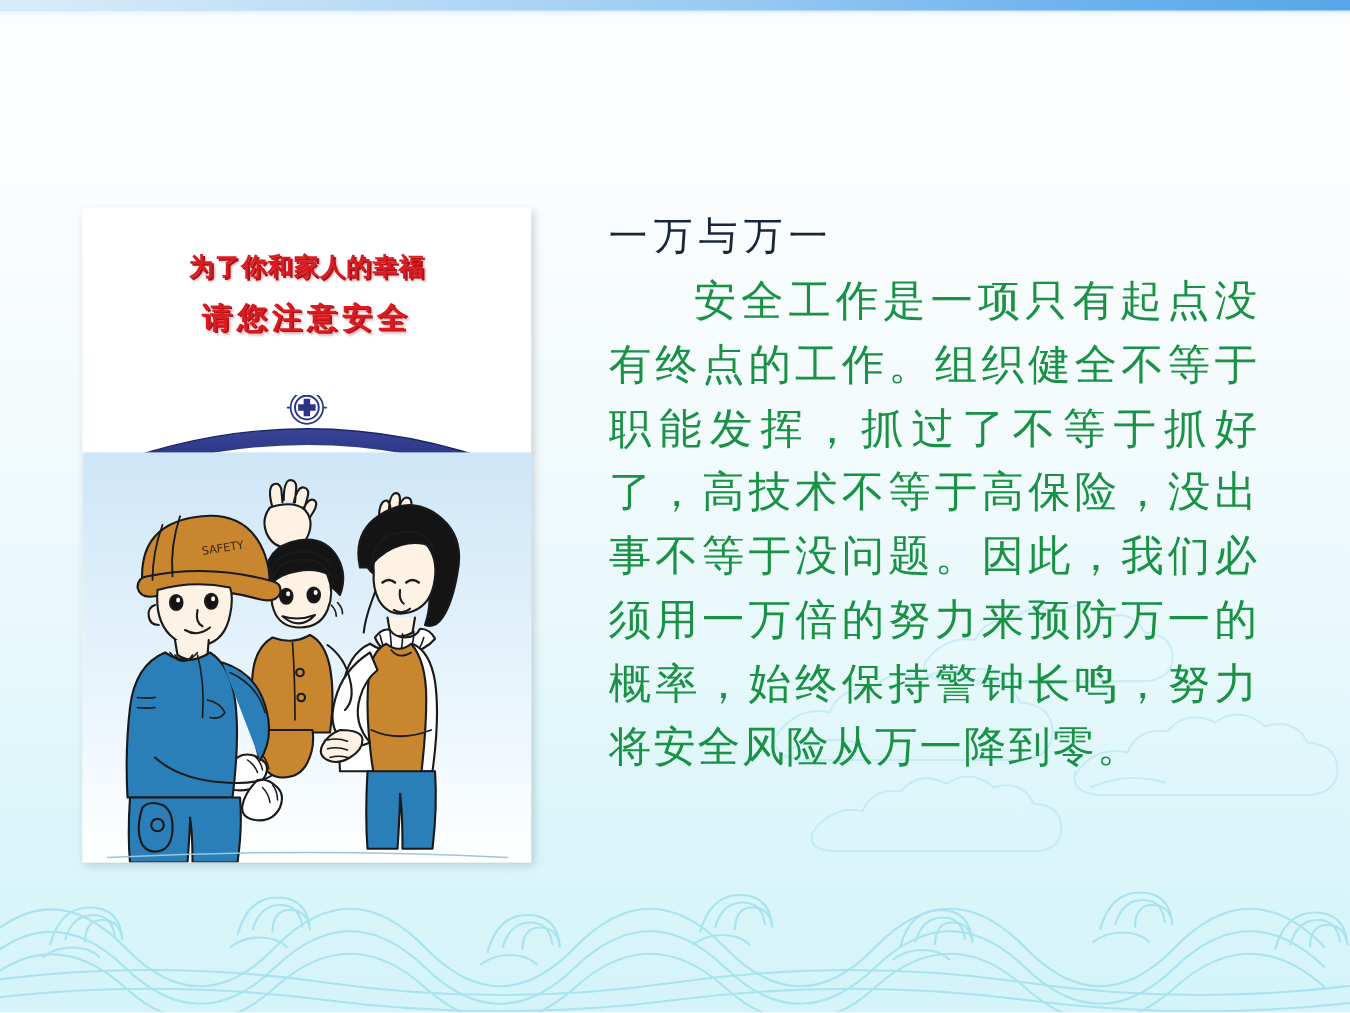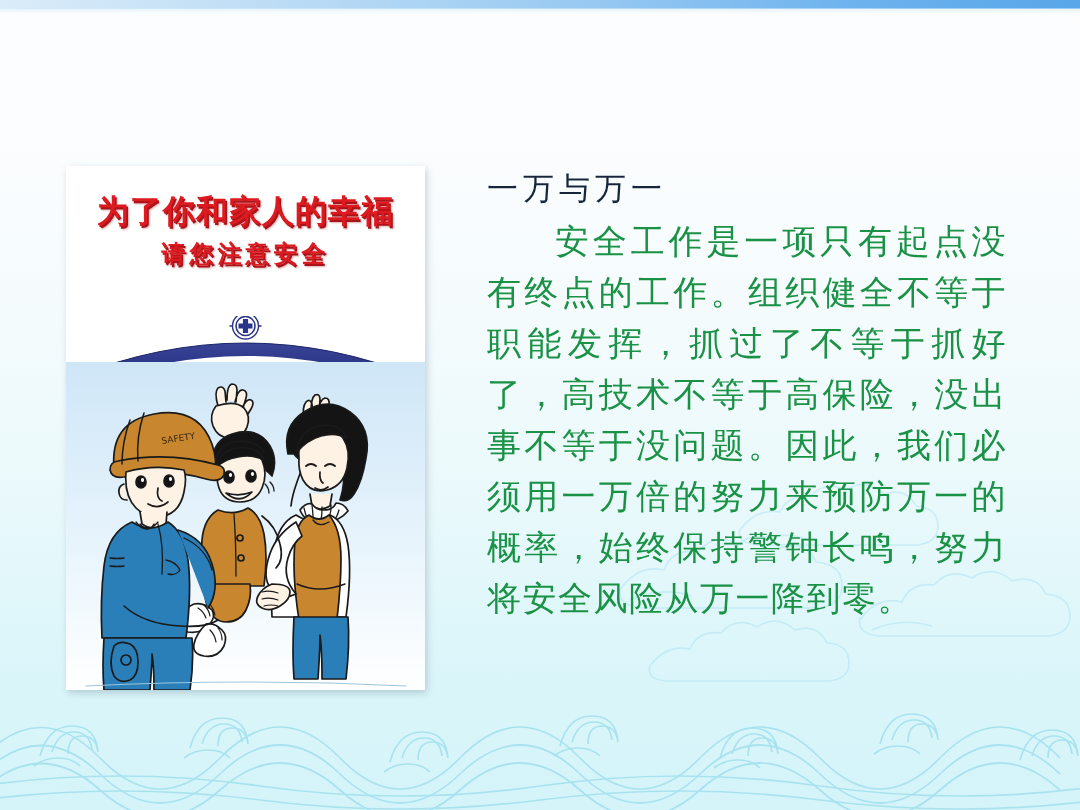--- a/index.html
+++ b/index.html
@@ -88,22 +88,22 @@
     width: 100%;
     text-align: center;
     color: #dd1a1f;
     font-family: "DejaVu Sans", "Liberation Sans", sans-serif;
     font-weight: bold;
     letter-spacing: 1px;
     white-space: nowrap;
     text-shadow: 1.5px 1.5px 0 #a8141a, 2.5px 2.5px 2px rgba(150,20,25,0.35);
   }
   #poster-line1 {
-    top: 24px;
-    font-size: 32px;
+    top: 34px;
+    font-size: 20px;
   }
   #poster-line2 {
     top: 72px;
     font-size: 24px;
     letter-spacing: 4px;
   }
 
   
   #banner-wrap {
     position: absolute;

